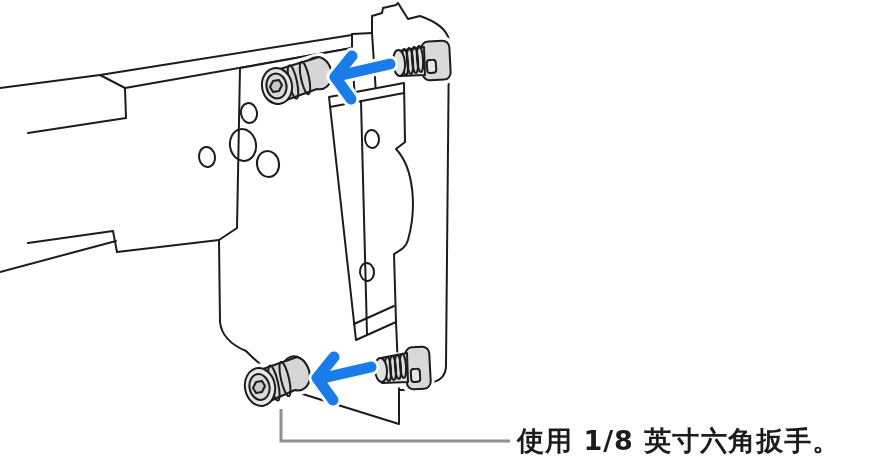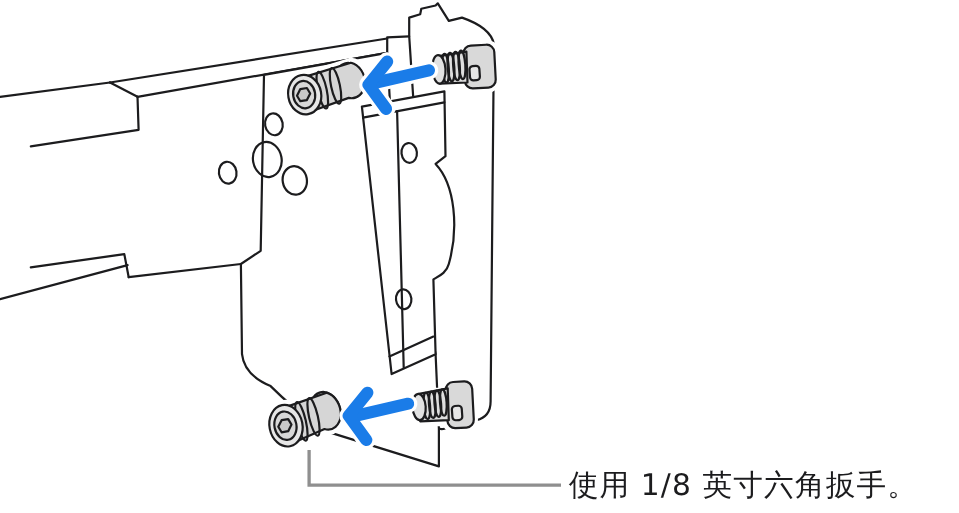--- a/index.html
+++ b/index.html
@@ -2,20 +2,21 @@
 <html><head>
 <meta charset="utf-8">
 <style>
   html,body{margin:0;padding:0;background:#ffffff;}
   .figure-stage{
     position:relative;
     width:872px;height:466px;
     background:#ffffff;
     overflow:hidden;
     font-family:"DejaVu Sans","Liberation Sans",sans-serif;
+    font-weight:bold;
   }
   svg{display:block;}
   .outline{fill:none;stroke:#1c1c1e;stroke-width:2;stroke-linecap:round;stroke-linejoin:round;}
   .face{fill:#ffffff;stroke:#1c1c1e;stroke-width:2;stroke-linejoin:round;}
   .metal{stroke:#1c1c1e;stroke-width:2;stroke-linejoin:round;}
   .halo{fill:#ffffff;stroke:#ffffff;stroke-width:9;stroke-linejoin:round;stroke-linecap:round;}
   .caption-text{
     font-family:"DejaVu Sans","Liberation Sans",sans-serif;
     font-size:27px;
     fill:#1c1c1e;

